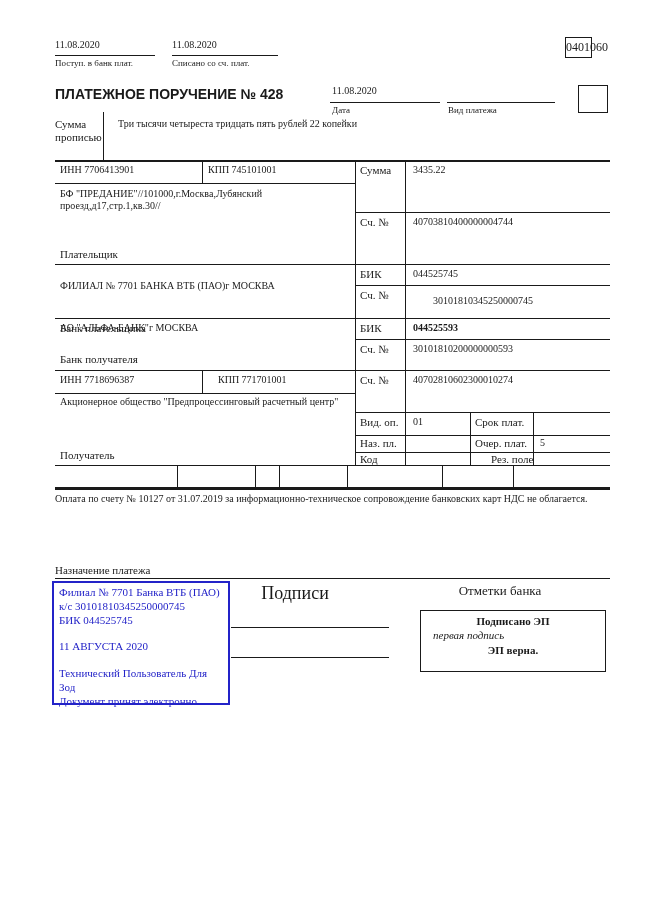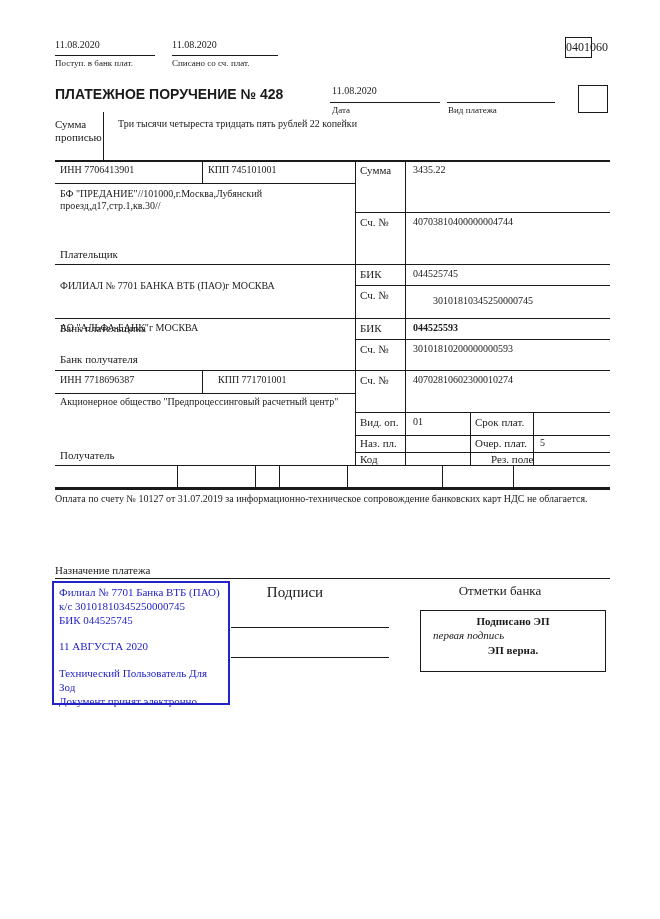--- a/index.html
+++ b/index.html
@@ -141,21 +141,21 @@
 
   <div class="stamp">
     <div>Филиал № 7701 Банка ВТБ (ПАО)</div>
     <div>к/с 30101810345250000745</div>
     <div>БИК 044525745</div>
     <div style="margin-top:12px;">11 АВГУСТА 2020</div>
     <div style="margin-top:13px;">Технический Пользователь Для Зод</div>
     <div>Документ принят электронно</div>
   </div>
 
-  <div class="t center" style="left:230px; top:583px; width:130px; font-size:15px;">Подписи</div>
+  <div class="t center" style="left:230px; top:583px; width:130px; font-size:18px;">Подписи</div>
   <div class="hl" style="left:231px; top:627px; width:158px;"></div>
   <div class="hl" style="left:231px; top:657px; width:158px;"></div>
 
   <div class="t center" style="left:400px; top:583px; width:200px; font-size:13px;">Отметки банка</div>
 
   <div class="ep-box">
     <div class="bold center">Подписано ЭП</div>
     <div style="font-style:italic; padding-left:6px;">первая подпись</div>
     <div class="bold center">ЭП верна.</div>
   </div>

